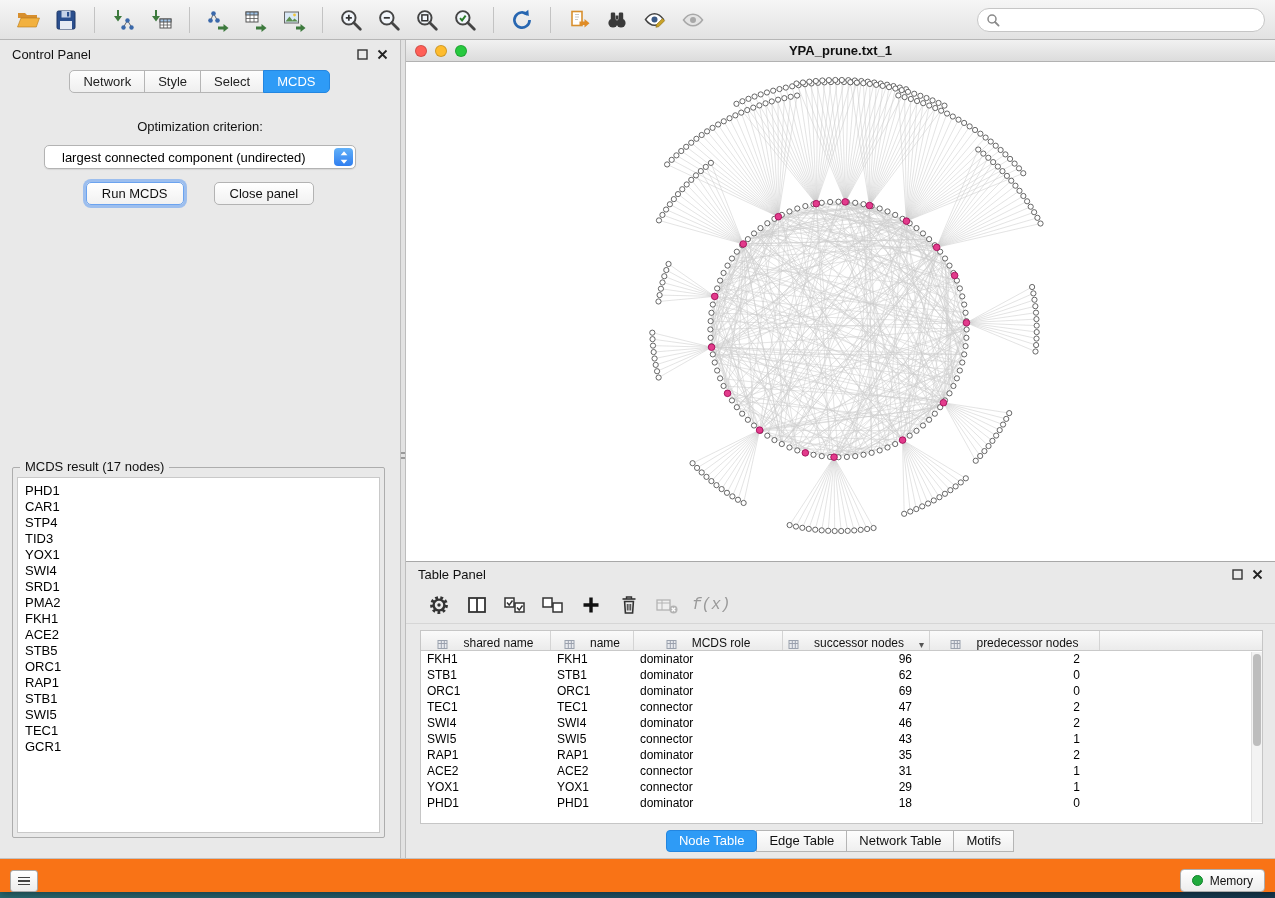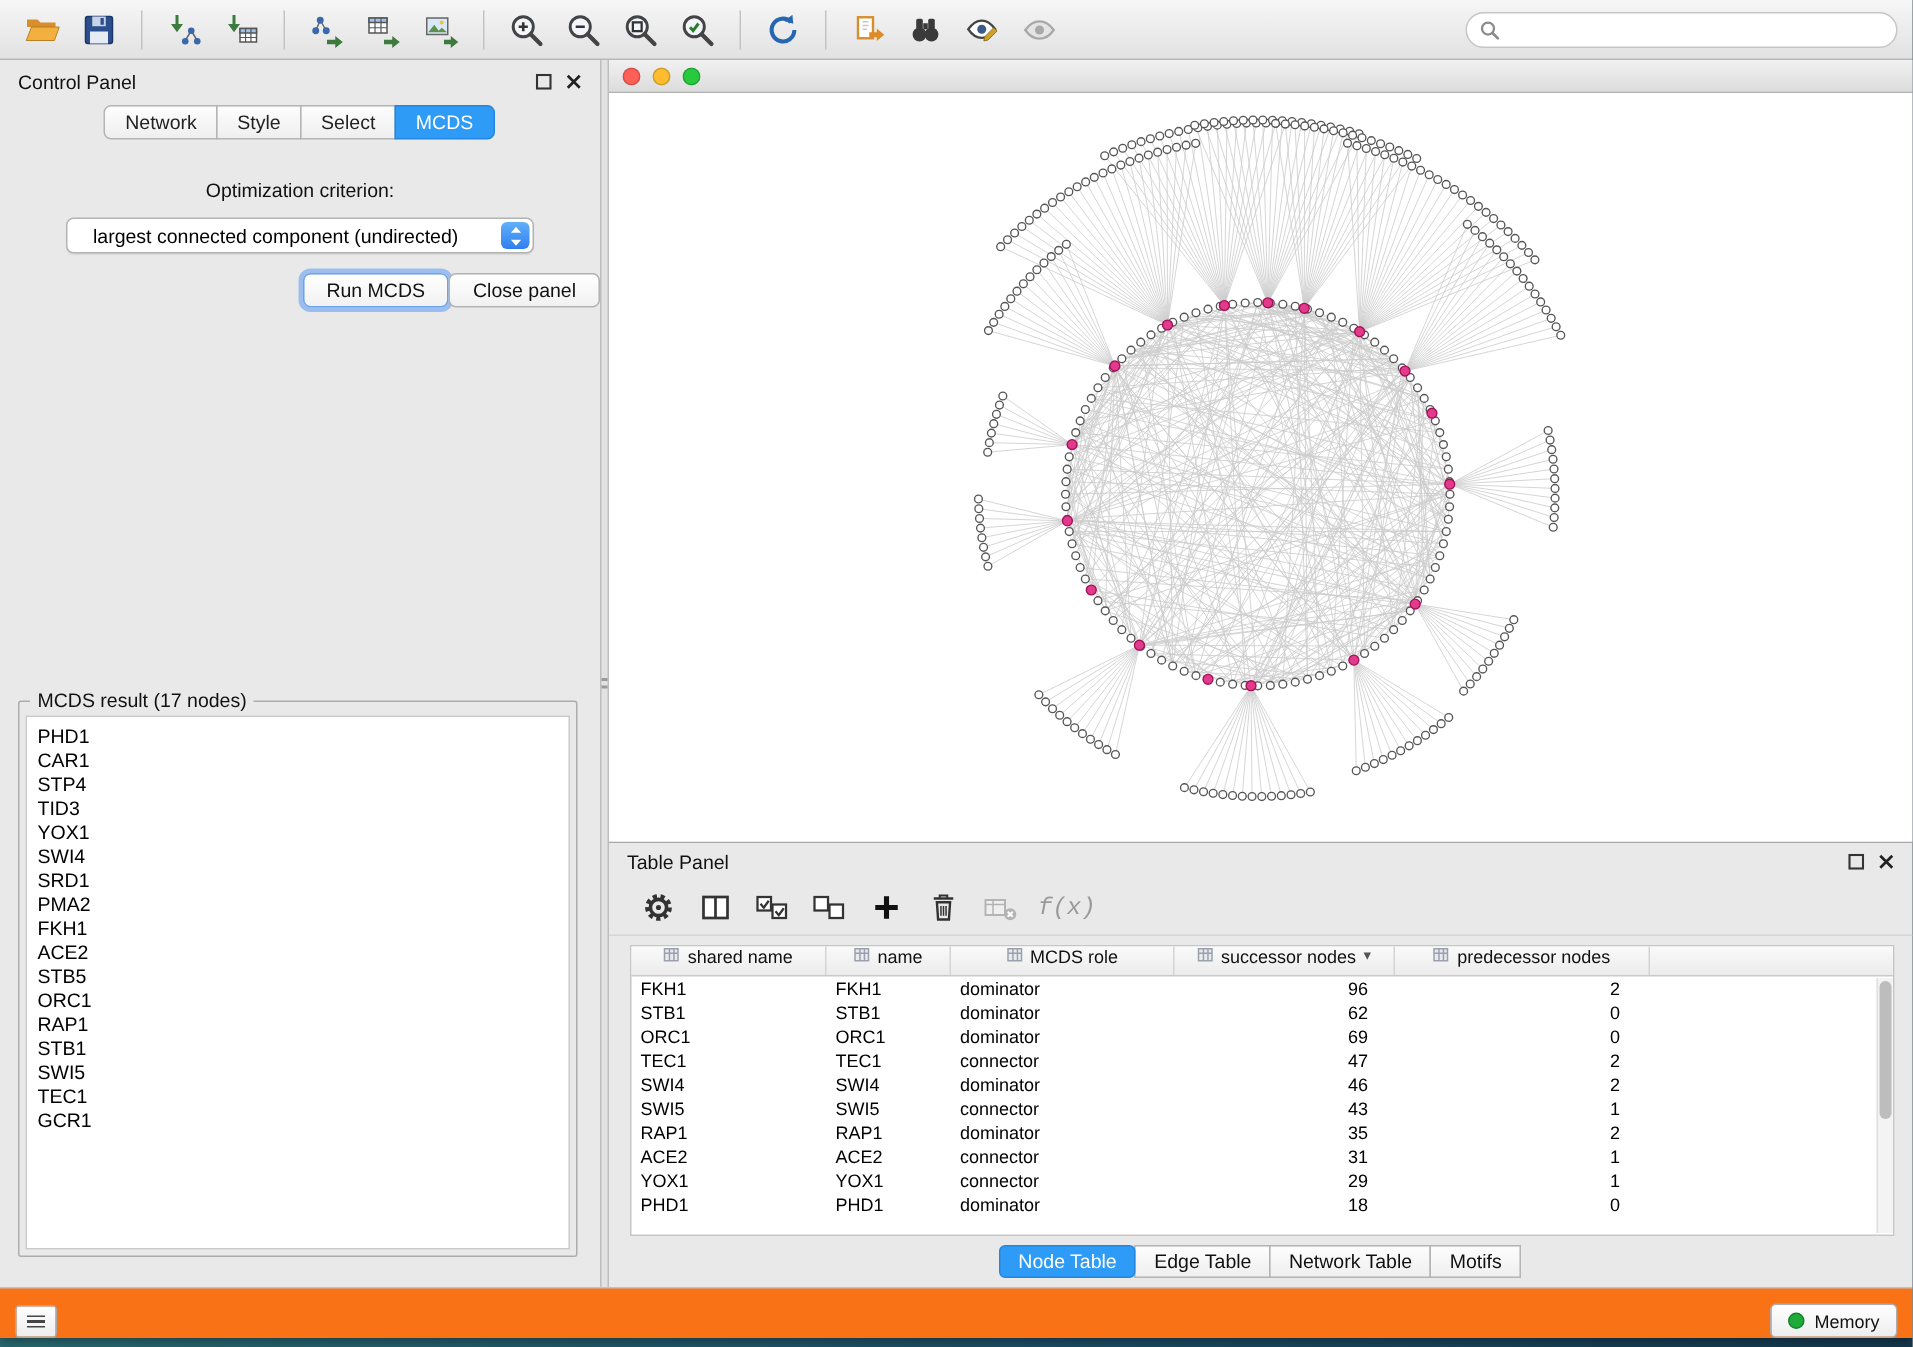--- a/index.html
+++ b/index.html
@@ -25,21 +25,21 @@
   .winbtns{margin-left:auto;display:flex;gap:9px;align-items:center}
   .winbtns svg{display:block}
   .cp-tabs{display:flex;justify-content:center;margin-top:2px}
   .ctab{font-size:13px;line-height:21px;padding:0 13px;border:1px solid #b5b5b5;background:linear-gradient(#fdfdfd,#efefef);margin-left:-1px;color:#222;cursor:default}
   .ctab:first-child{border-radius:5px 0 0 5px}
   .ctab:last-child{border-radius:0 5px 5px 0}
   .ctab.active{background:#2e9bf6;border-color:#2386e0;color:#fff}
   .cp-opt-label{text-align:center;margin-top:26px;font-size:13px;color:#111}
   .cp-select{margin:11px auto 0;width:312px;height:24px;background:#fff;border:1px solid #b3b3b3;border-radius:5px;display:flex;align-items:center;font-size:13px;padding-left:17px;position:relative;box-shadow:0 1px 1px rgba(0,0,0,.08)}
   .cp-select .stepper{position:absolute;right:2px;top:2px;bottom:2px;width:19px;border-radius:4px;background:linear-gradient(#62b1f9,#2f7ef0);display:flex;align-items:center;justify-content:center}
-  .cp-buttons{display:flex;justify-content:flex-end;gap:0;margin-top:13px}
+  .cp-buttons{display:flex;justify-content:center;gap:30px;margin-top:13px}
   .btn{height:23px;padding:0 15px;font-size:13px;color:#111;background:linear-gradient(#ffffff,#f1f1f1);border:1px solid #b3b3b3;border-radius:5px}
   .btn.focused{box-shadow:0 0 0 3px rgba(62,137,245,.45);border-color:#6ba3ef}
   .groupbox{position:absolute;left:12px;right:15px;top:427px;bottom:20px;border:1px solid #adadad;border-radius:2px}
   .groupbox .legend{position:absolute;top:-9px;left:7px;background:#e9e9e9;padding:0 5px;font-size:13px;color:#111}
   .groupbox .list{position:absolute;left:4px;right:4px;top:9px;bottom:4px;background:#fff;border:1px solid #c9c9c9;overflow:hidden;padding-top:5px}
   .ritem{font-size:13px;line-height:16px;padding-left:7px;color:#000}
 
   
   .divider{width:6px;flex:none;background:#e2e2e2;border-left:1px solid #bdbdbd;border-right:1px solid #bdbdbd;position:relative}
   .divider .grip{position:absolute;top:408px;left:0;right:0;height:14px;display:flex;flex-direction:column;gap:3px;align-items:center;justify-content:center}
@@ -55,21 +55,21 @@
   #netsvg{flex:1;display:block;background:#fff}
 
   
   .table-panel{flex:1;display:flex;flex-direction:column;background:#e9e9e9;min-height:0}
   .tp-header{height:24px;flex:none;display:flex;align-items:center;padding:0 12px;font-size:13px;color:#111}
   .tp-toolbar{height:38px;flex:none;display:flex;align-items:center;gap:4px;padding:0 16px;border-bottom:1px solid #d6d6d6}
   .ticon{width:34px;height:30px;display:flex;align-items:center;justify-content:center}
   .fx{font-family:Liberation Mono, monospace;font-style:italic;font-size:16px;color:#9a9a9a;padding-left:4px}
   .tp-table{flex:1;background:#fff;margin:6px 12px 0 14px;position:relative;border:1px solid #c6c6c6;display:flex;flex-direction:column;min-height:0}
   .thead{display:grid;grid-template-columns:130px 83px 149px 147px 170px 1fr;background:linear-gradient(#fafafa,#ebebeb);border-bottom:1px solid #c9c9c9;height:20px;flex:none}
-  .th{display:flex;align-items:flex-start;justify-content:center;gap:5px;font-size:12px;border-right:1px solid #d4d4d4;color:#111;overflow:hidden;white-space:nowrap}
+  .th{display:flex;align-items:flex-end;justify-content:center;gap:15px;font-size:12px;border-right:1px solid #d4d4d4;color:#111;overflow:hidden;white-space:nowrap}
   .th .chev{color:#555;font-size:10px}
   .th.filler{border-right:none}
   .tbody{flex:1;overflow:hidden}
   .tr{display:grid;grid-template-columns:130px 83px 149px 147px 170px 1fr;height:16px}
   .td{font-size:12px;line-height:16px;padding-left:6px;color:#000;white-space:nowrap;overflow:hidden}
   .td.num-s{text-align:right;padding-right:18px}
   .td.num-p{text-align:right;padding-right:20px}
   .vscroll{position:absolute;right:0;top:21px;bottom:1px;width:11px;background:#f3f3f3;border-left:1px solid #e0e0e0}
   .vthumb{position:absolute;left:1px;width:8px;border-radius:4px;background:#bdbdbd;top:2px;height:92px}
   .tp-tabs{height:34px;flex:none;display:flex;align-items:center;justify-content:center}
@@ -285,20 +285,21 @@
           <span class="grip">
             <i></i>
             <i></i>
           </span>
         </div>
 
       <div class="right">
 
         <div class="netwin">
           <div class="net-titlebar">
+            <span class="net-title">YPA_prune.txt_1</span>
             <span class="lights">
               <span class="light" style="background:#ff5f57"></span>
               <span class="light" style="background:#febc2e"></span>
               <span class="light" style="background:#27c93f"></span>
             </span>
           </div>
           <svg id="netsvg" viewBox="0 0 868 500" preserveAspectRatio="none">
               <g stroke="#c4c4c4" stroke-width="0.55" opacity="0.85">
                 <line x1="432" y1="140" x2="360.8870101734909" y2="374.4281103747258"></line>
                 <line x1="305.09505774415226" y1="251.29264739583343" x2="546.7997109161842" y2="324.61295234803214"></line>

